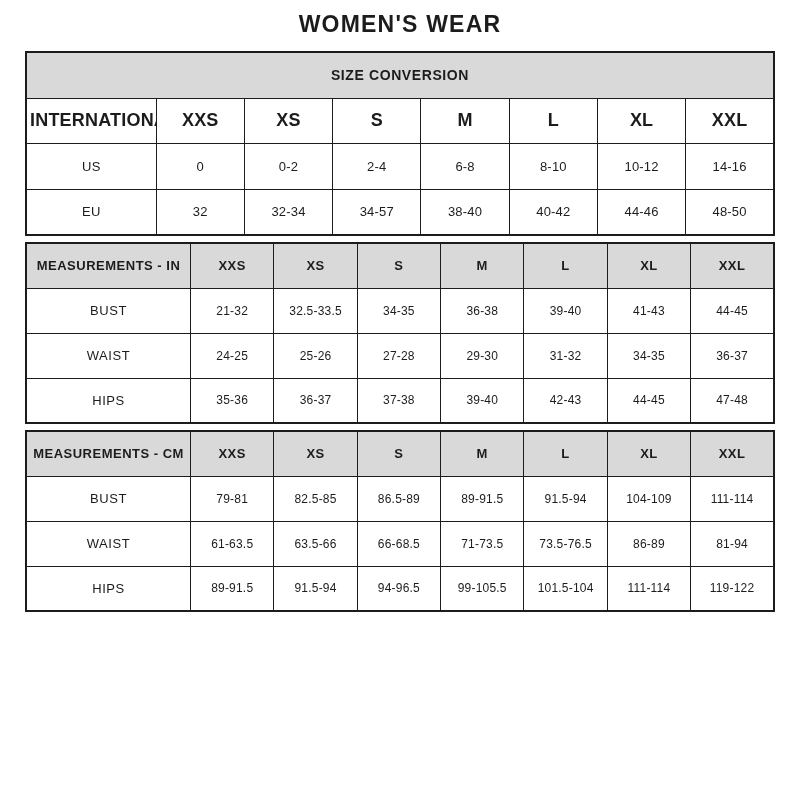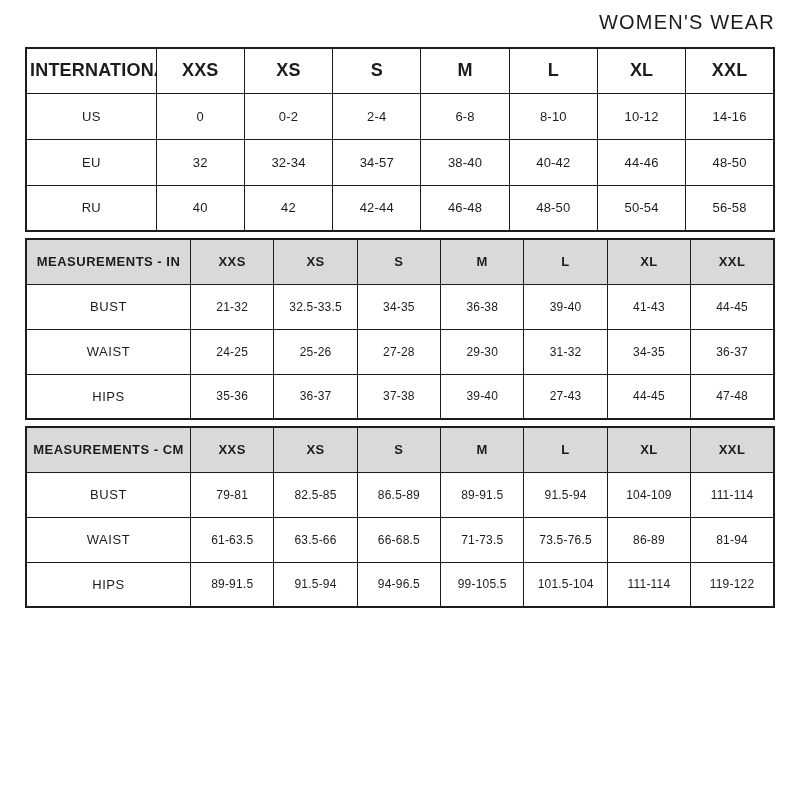--- a/index.html
+++ b/index.html
@@ -12,23 +12,23 @@
   html, body {
     width: 800px;
     height: 800px;
     background: var(--background);
     color: var(--text);
     font-family: "Liberation Sans", sans-serif;
     overflow: hidden;
   }
   .page { padding: 11px 25px 0 25px; }
   .title {
-    text-align: right;
-    font-size: 20px;
-    font-weight: 400;
+    text-align: center;
+    font-size: 23px;
+    font-weight: 700;
     letter-spacing: 1.2px;
     margin-bottom: 13px;
     color: var(--text);
   }
   table.tbl {
     width: 100%;
     border-collapse: collapse;
     table-layout: fixed;
     border: 2.5px solid var(--border);
     margin-bottom: 6px;
@@ -69,20 +69,23 @@
         <col>
         <col>
         <col>
         <col>
         <col>
         <col>
         <col>
       </colgroup>
       <thead>
         <tr>
+          <th colspan="8" class="banner">SIZE CONVERSION</th>
+        </tr>
+        <tr>
           <th>INTERNATIONAL</th>
           <th>XXS</th>
           <th>XS</th>
           <th>S</th>
           <th>M</th>
           <th>L</th>
           <th>XL</th>
           <th>XXL</th>
         </tr>
       </thead>
@@ -100,30 +103,20 @@
         <tr>
           <td class="row-label">EU</td>
           <td>32</td>
           <td>32-34</td>
           <td>34-57</td>
           <td>38-40</td>
           <td>40-42</td>
           <td>44-46</td>
           <td>48-50</td>
         </tr>
-        <tr>
-          <td class="row-label">RU</td>
-          <td>40</td>
-          <td>42</td>
-          <td>42-44</td>
-          <td>46-48</td>
-          <td>48-50</td>
-          <td>50-54</td>
-          <td>56-58</td>
-        </tr>
       </tbody>
     </table>
   <table class="tbl measure">
       <colgroup>
         <col class="label-col">
         <col>
         <col>
         <col>
         <col>
         <col>
@@ -162,21 +155,21 @@
           <td>31-32</td>
           <td>34-35</td>
           <td>36-37</td>
         </tr>
         <tr>
           <td class="row-label">HIPS</td>
           <td>35-36</td>
           <td>36-37</td>
           <td>37-38</td>
           <td>39-40</td>
-          <td>27-43</td>
+          <td>42-43</td>
           <td>44-45</td>
           <td>47-48</td>
         </tr>
       </tbody>
     </table>
   <table class="tbl measure">
       <colgroup>
         <col class="label-col">
         <col>
         <col>

